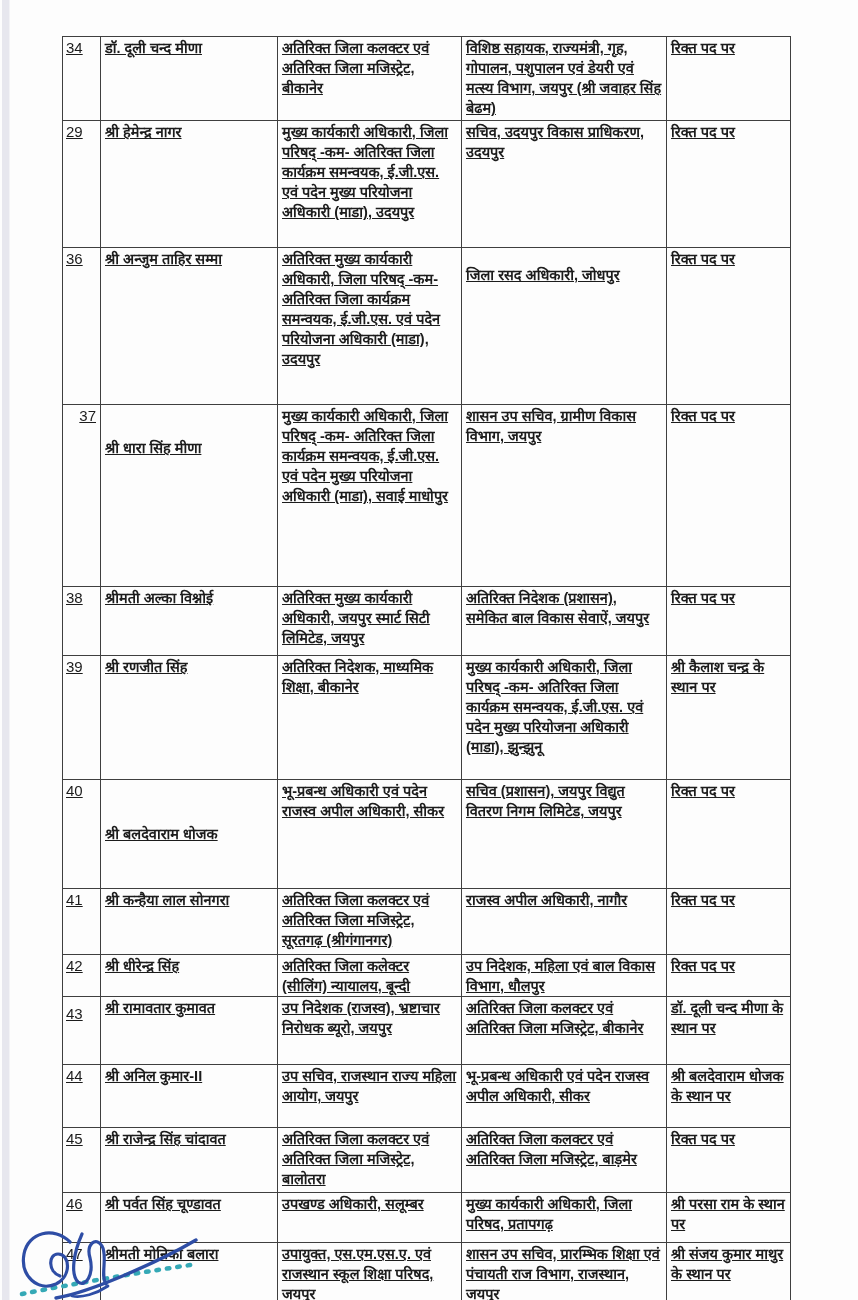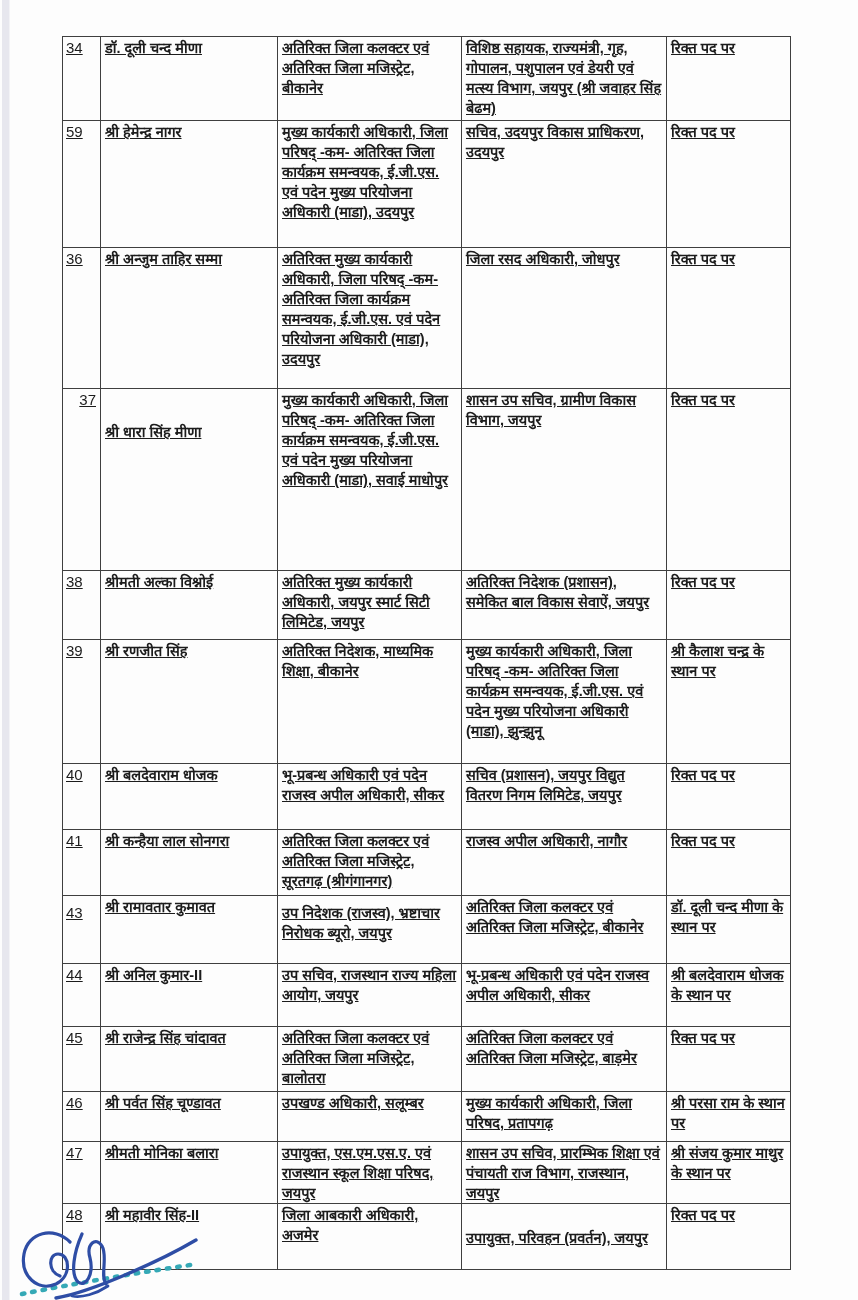--- a/index.html
+++ b/index.html
@@ -65,21 +65,21 @@
         </td>
         <td class="new_post">
           <div class="cellbox" style="height: 82px;">विशिष्ठ सहायक, राज्यमंत्री, गृह, गोपालन, पशुपालन एवं डेयरी एवं मत्स्य विभाग, जयपुर (श्री जवाहर सिंह बेढम)</div>
         </td>
         <td class="remark">
           <div class="cellbox" style="height: 82px;">रिक्त पद पर</div>
         </td>
       </tr>
       <tr>
         <td class="sno">
-          <div class="cellbox" style="height: 125px;">59</div>
+          <div class="cellbox" style="height: 125px;">29</div>
         </td>
         <td class="name">
           <div class="cellbox" style="height: 125px;">श्री हेमेन्द्र नागर</div>
         </td>
         <td class="current_post">
           <div class="cellbox" style="height: 125px;">मुख्य कार्यकारी अधिकारी, जिला परिषद् -कम- अतिरिक्त जिला कार्यक्रम समन्वयक, ई.जी.एस. एवं पदेन मुख्य परियोजना अधिकारी (माडा), उदयपुर</div>
         </td>
         <td class="new_post">
           <div class="cellbox" style="height: 125px;">सचिव, उदयपुर विकास प्राधिकरण, उदयपुर</div>
         </td>
@@ -91,21 +91,21 @@
         <td class="sno">
           <div class="cellbox" style="height: 139px;">36</div>
         </td>
         <td class="name">
           <div class="cellbox" style="height: 139px;">श्री अन्जुम ताहिर सम्मा</div>
         </td>
         <td class="current_post">
           <div class="cellbox" style="height: 139px;">अतिरिक्त मुख्य कार्यकारी अधिकारी, जिला परिषद् -कम-अतिरिक्त जिला कार्यक्रम समन्वयक, ई.जी.एस. एवं पदेन परियोजना अधिकारी (माडा), उदयपुर</div>
         </td>
         <td class="new_post">
-          <div class="cellbox" style="height: 139px;">जिला रसद अधिकारी, जोधपुर</div>
+          <div class="cellbox" style="height: 139px; margin-top: 16px;">जिला रसद अधिकारी, जोधपुर</div>
         </td>
         <td class="remark">
           <div class="cellbox" style="height: 139px;">रिक्त पद पर</div>
         </td>
       </tr>
       <tr>
         <td class="sno">
           <div class="cellbox" style="height: 148px; text-align: right;">37</div>
         </td>
         <td class="name">
@@ -153,21 +153,21 @@
         </td>
         <td class="remark">
           <div class="cellbox" style="height: 122px;">श्री कैलाश चन्द्र के स्थान पर</div>
         </td>
       </tr>
       <tr>
         <td class="sno">
           <div class="cellbox" style="height: 64px;">40</div>
         </td>
         <td class="name">
-          <div class="cellbox" style="height: 64px;">श्री बलदेवाराम धोजक</div>
+          <div class="cellbox" style="height: 64px; margin-top: 43px;">श्री बलदेवाराम धोजक</div>
         </td>
         <td class="current_post">
           <div class="cellbox" style="height: 64px;">भू-प्रबन्ध अधिकारी एवं पदेन राजस्व अपील अधिकारी, सीकर</div>
         </td>
         <td class="new_post">
           <div class="cellbox" style="height: 64px;">सचिव (प्रशासन), जयपुर विद्युत वितरण निगम लिमिटेड, जयपुर</div>
         </td>
         <td class="remark">
           <div class="cellbox" style="height: 64px;">रिक्त पद पर</div>
         </td>
@@ -184,27 +184,44 @@
         </td>
         <td class="new_post">
           <div class="cellbox" style="height: 64px;">राजस्व अपील अधिकारी, नागौर</div>
         </td>
         <td class="remark">
           <div class="cellbox" style="height: 64px;">रिक्त पद पर</div>
         </td>
       </tr>
       <tr>
         <td class="sno">
+          <div class="cellbox" style="height: 40px;">42</div>
+        </td>
+        <td class="name">
+          <div class="cellbox" style="height: 40px;">श्री धीरेन्द्र सिंह</div>
+        </td>
+        <td class="current_post">
+          <div class="cellbox" style="height: 40px;">अतिरिक्त जिला कलेक्टर (सीलिंग) न्यायालय, बून्दी</div>
+        </td>
+        <td class="new_post">
+          <div class="cellbox" style="height: 40px;">उप निदेशक, महिला एवं बाल विकास विभाग, धौलपुर</div>
+        </td>
+        <td class="remark">
+          <div class="cellbox" style="height: 40px;">रिक्त पद पर</div>
+        </td>
+      </tr>
+      <tr>
+        <td class="sno">
           <div class="cellbox" style="height: 60px; margin-top: 6px;">43</div>
         </td>
         <td class="name">
           <div class="cellbox" style="height: 60px;">श्री रामावतार कुमावत</div>
         </td>
         <td class="current_post">
-          <div class="cellbox" style="height: 60px; margin-top: 6px;">उप निदेशक (राजस्व), भ्रष्टाचार निरोधक ब्यूरो, जयपुर</div>
+          <div class="cellbox" style="height: 60px;">उप निदेशक (राजस्व), भ्रष्टाचार निरोधक ब्यूरो, जयपुर</div>
         </td>
         <td class="new_post">
           <div class="cellbox" style="height: 60px;">अतिरिक्त जिला कलक्टर एवं अतिरिक्त जिला मजिस्ट्रेट, बीकानेर</div>
         </td>
         <td class="remark">
           <div class="cellbox" style="height: 60px;">डॉ. दूली चन्द मीणा के स्थान पर</div>
         </td>
       </tr>
       <tr>
         <td class="sno">

